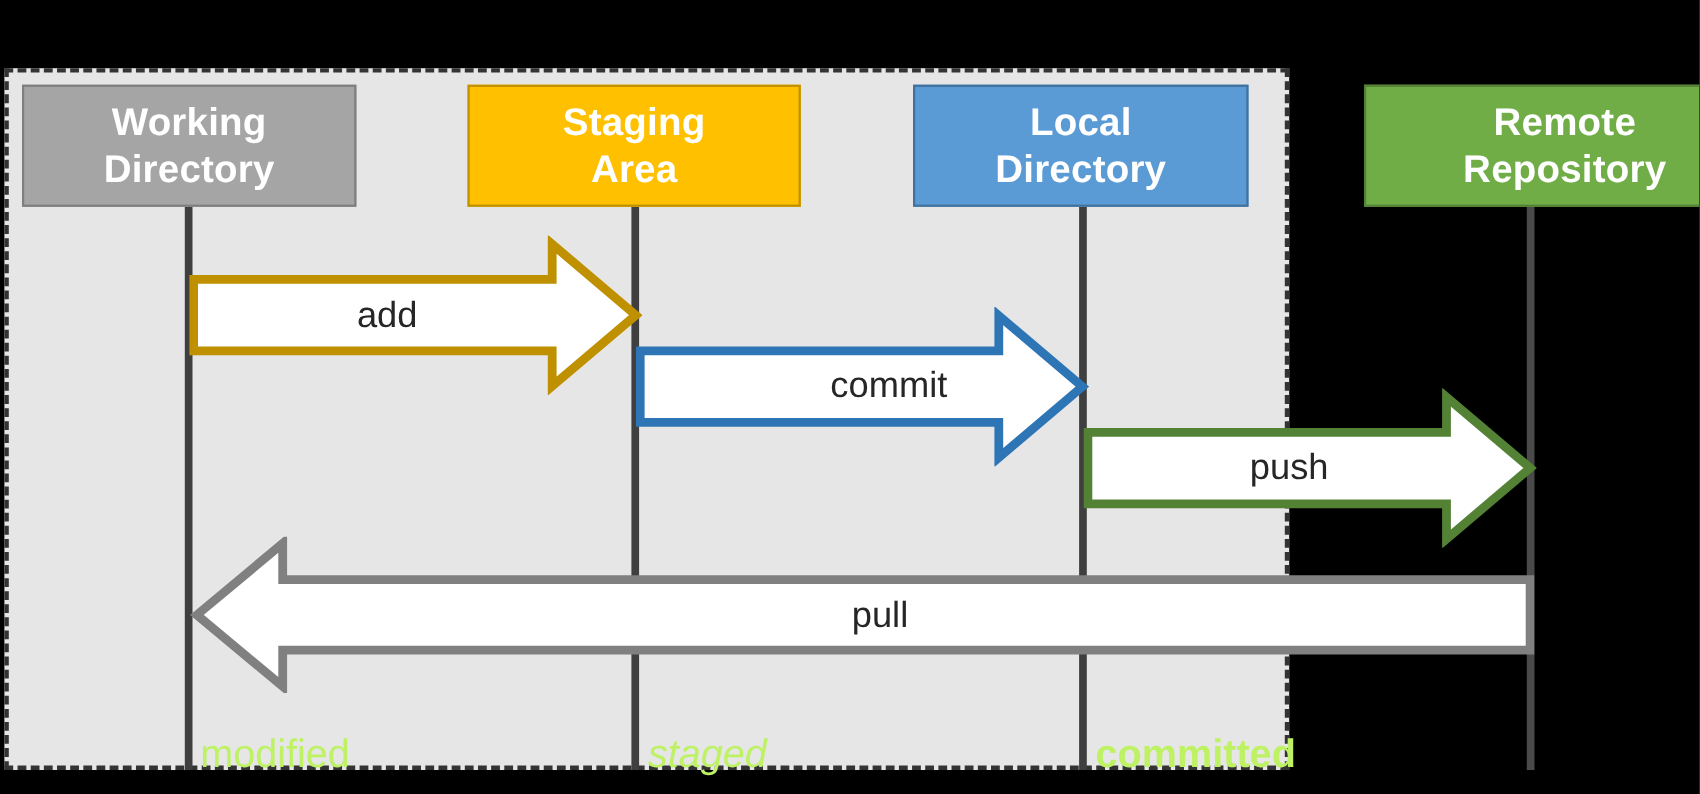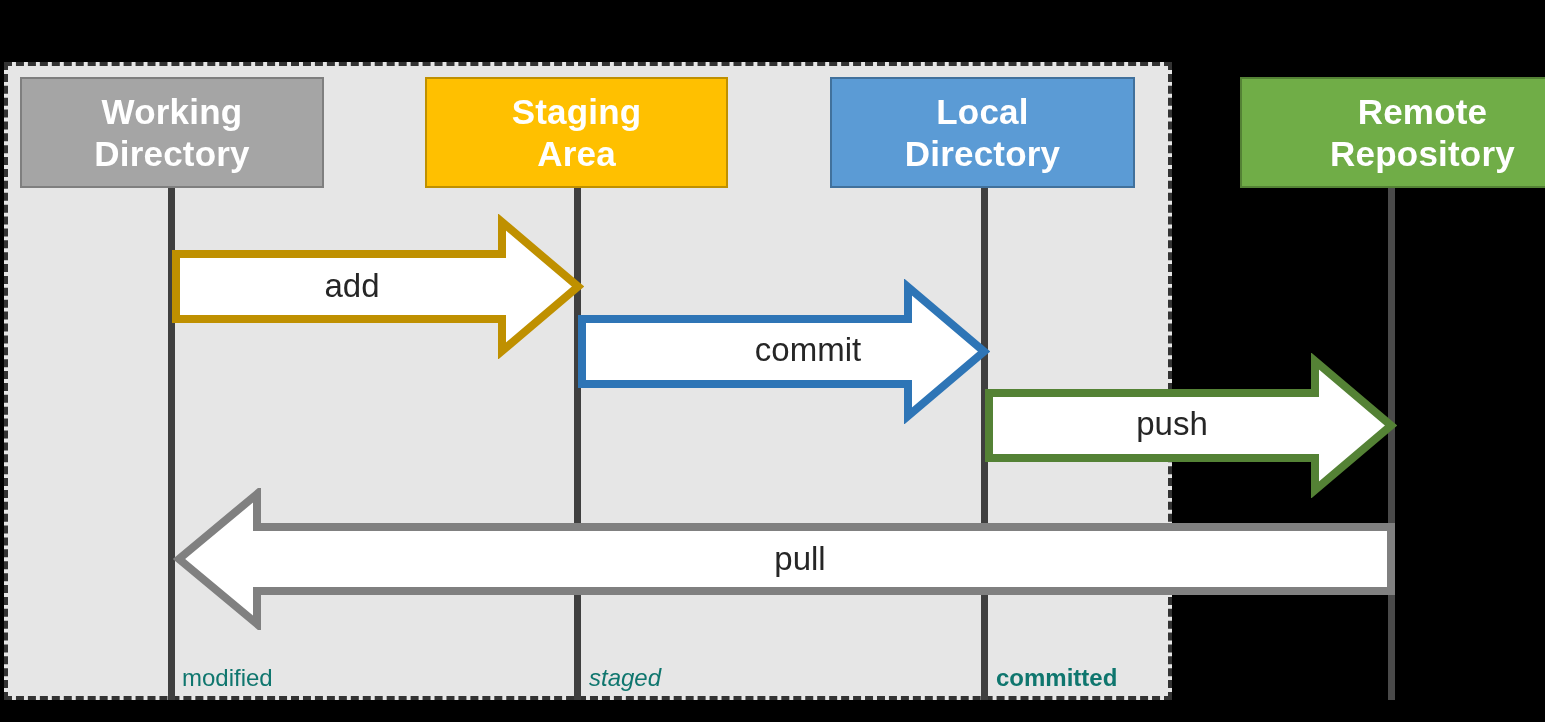--- a/index.html
+++ b/index.html
@@ -63,22 +63,22 @@
     z-index: 3;
   }
   #lifeline-working { left: 168px; }
   #lifeline-staging { left: 574px; }
   #lifeline-local   { left: 981px; }
   #lifeline-remote  { left: 1388px; background:#4A4A4A; }
 
   
   .state-caption {
     position: absolute;
-    font-size: 24px;
-    color: #0f766e;
+    font-size: 36px;
+    color: #bef264;
     white-space: nowrap;
     z-index: 7;
   }
   #caption-modified  { left: 182px; top: 664px; }
   #caption-staged    { left: 589px; top: 664px; font-style: italic; }
   #caption-committed { left: 996px; top: 664px; font-weight: bold; }
 
   
   .arrow-wrap { position: absolute; z-index: 5; }
   #arrow-add    { left: 172px; top: 214px;  width: 412px; height: 145px; }

